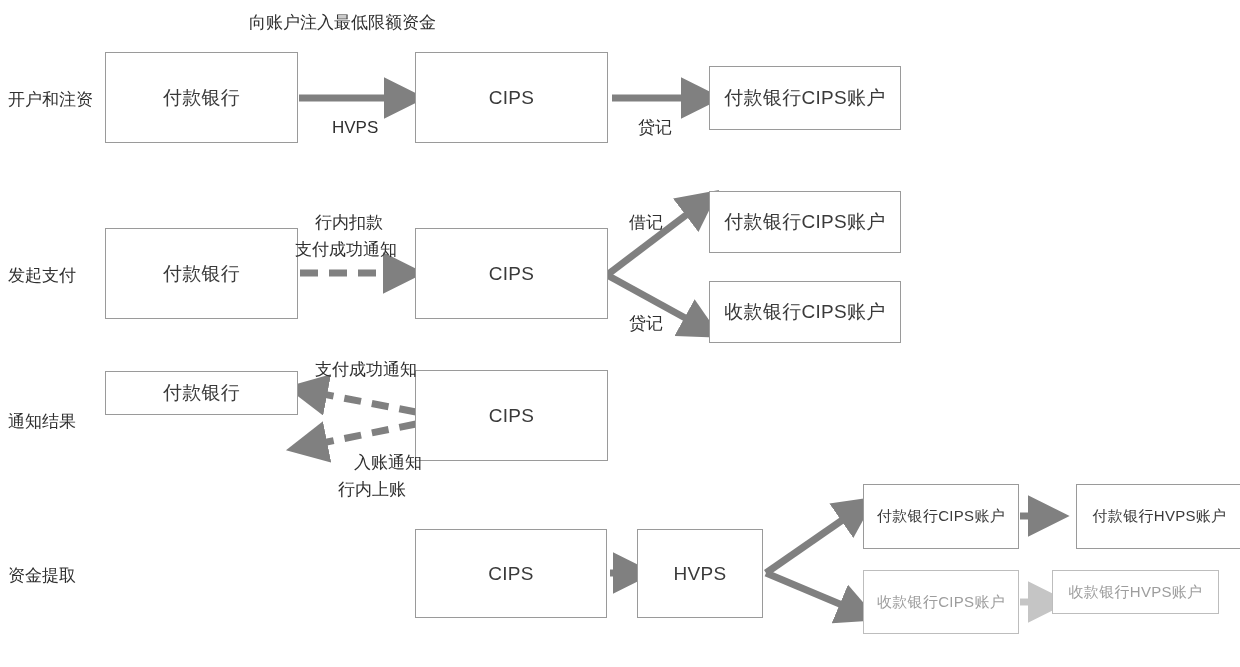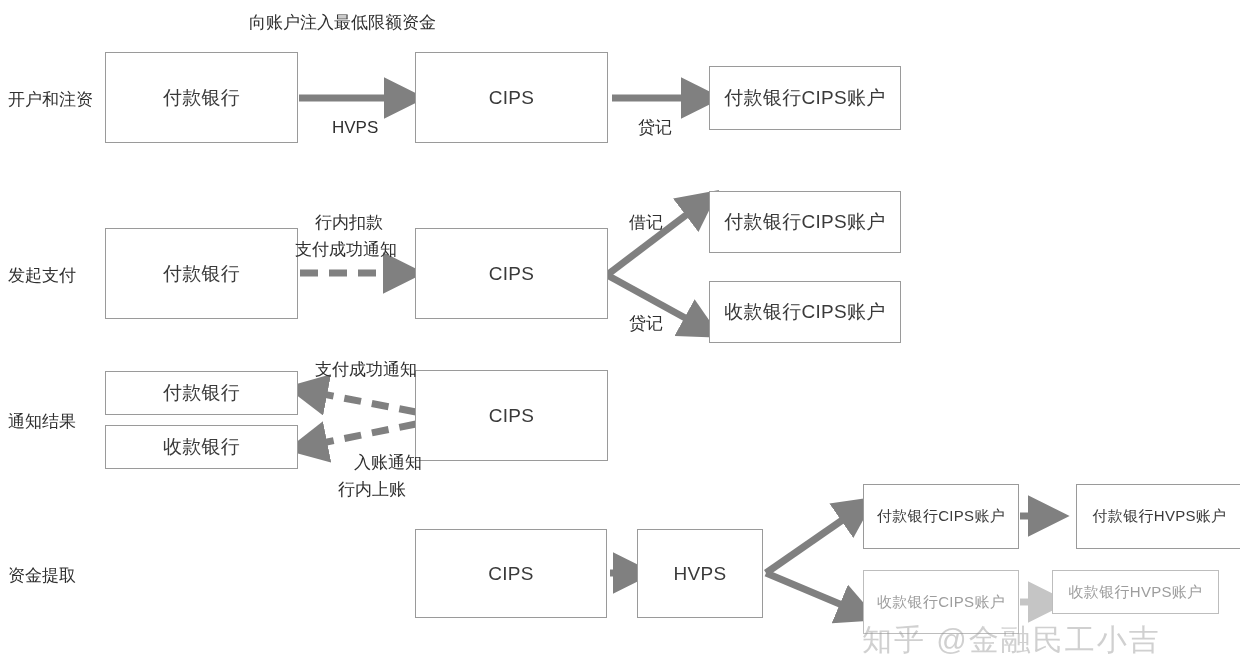--- a/index.html
+++ b/index.html
@@ -161,21 +161,20 @@
   <div class="edge-label" style="left:295px; top:239px;">支付成功通知</div>
 
   <div class="edge-label" style="left:629px; top:212px;">借记</div>
 
   <div class="edge-label" style="left:629px; top:313px;">贷记</div>
 
   <div class="row-label" style="left:8px; top:410px;">通知结果</div>
 
   <div class="box" style="left:105px; top:371px; width:193px; height:44px;">付款银行</div>
 
-  <div class="box" style="left:105px; top:425px; width:193px; height:44px;">收款银行</div>
 
   <div class="box" style="left:415px; top:370px; width:193px; height:91px;">CIPS</div>
 
   <div class="edge-label" style="left:315px; top:359px;">支付成功通知</div>
 
   <div class="edge-label" style="left:354px; top:452px;">入账通知</div>
 
   <div class="edge-label" style="left:338px; top:479px;">行内上账</div>
 
   <div class="row-label" style="left:8px; top:564px;">资金提取</div>
@@ -185,15 +184,14 @@
   <div class="box" style="left:637px; top:529px; width:126px; height:89px;">HVPS</div>
 
   <div class="box" style="left:863px; top:484px; width:156px; height:65px; font-size:15px;">付款银行CIPS账户</div>
 
   <div class="box" style="left:1052px; top:484px; width:167px; height:65px; font-size:15px;margin-left:24px;">付款银行HVPS账户</div>
 
   <div class="box faded" style="left:863px; top:570px; width:156px; height:64px; font-size:15px;">收款银行CIPS账户</div>
 
   <div class="box faded" style="left:1052px; top:570px; width:167px; height:44px; font-size:15px;">收款银行HVPS账户</div>
 
-  <div class="watermark" style="left:862px; top:620px;">知乎 @金融民工小吉</div>
 
 </div>
 
 </body></html>

